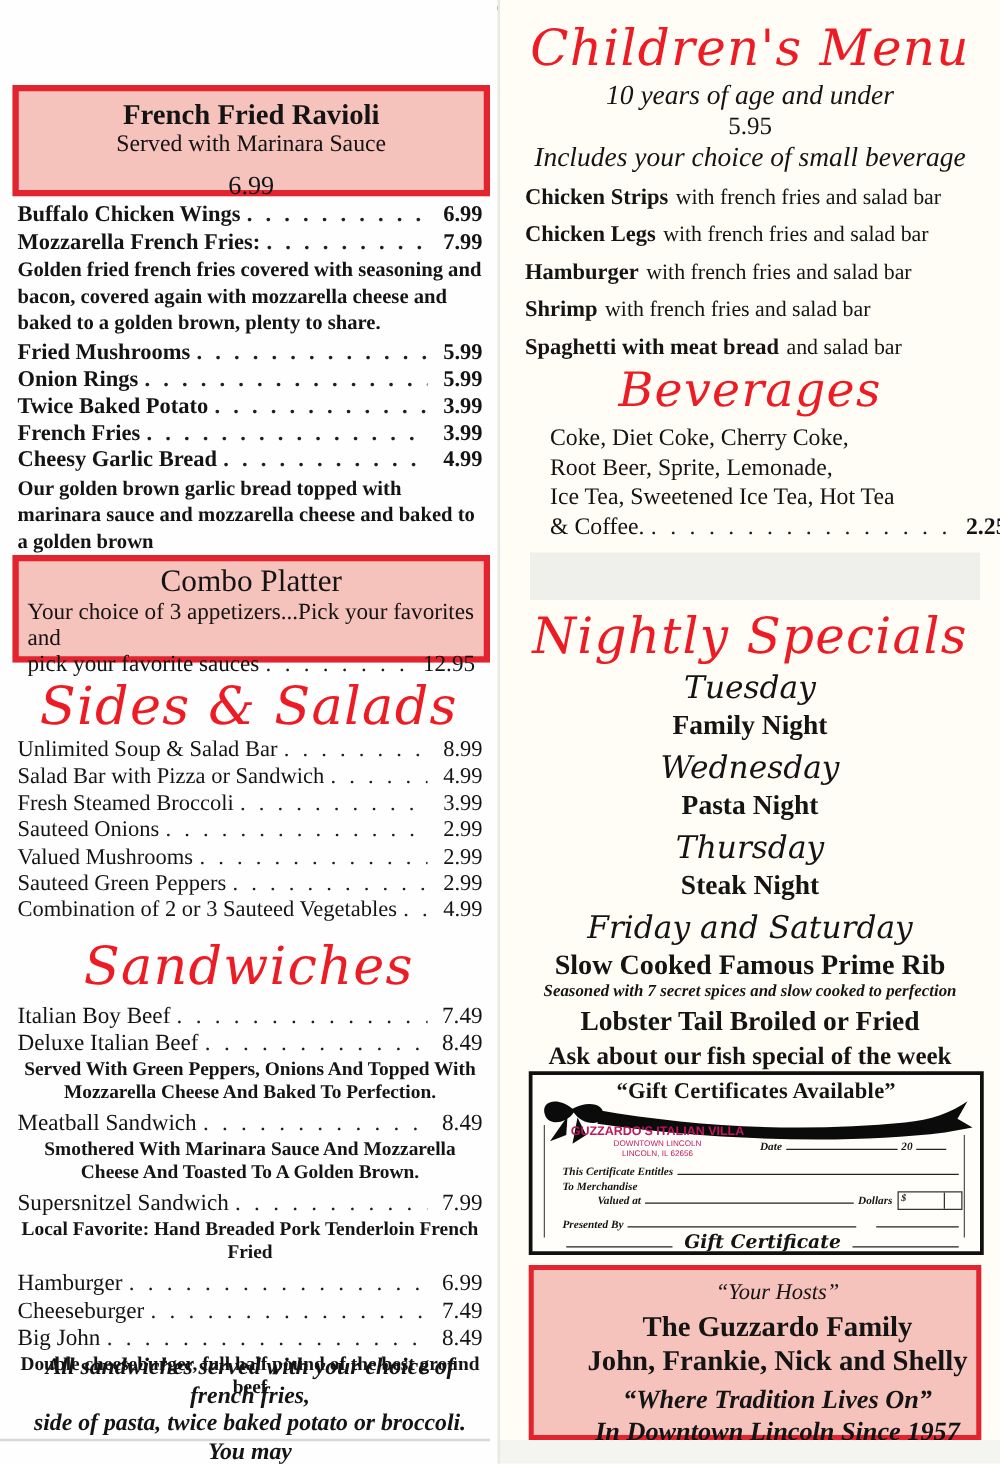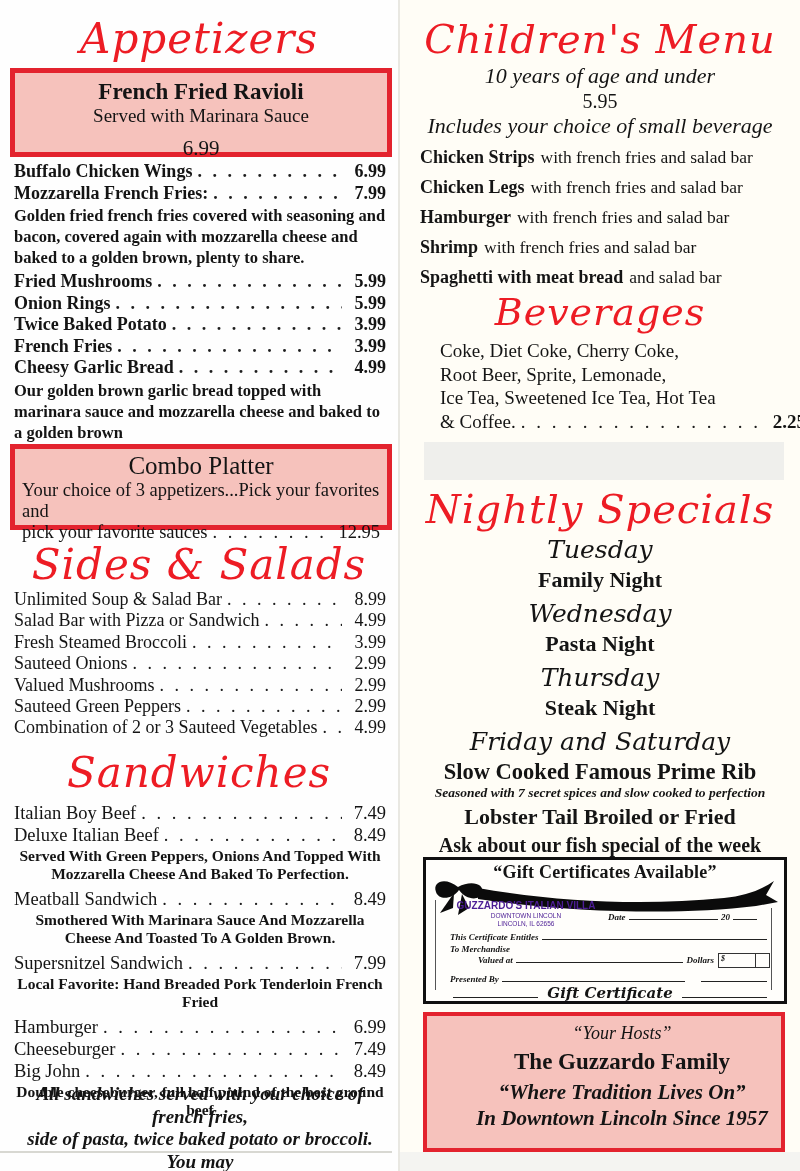--- a/index.html
+++ b/index.html
@@ -60,21 +60,21 @@
   .spec .day{font-family:"DejaVu Serif",serif;font-style:italic;font-size:25px;line-height:33px;margin-top:3px;}
   .spec .sp-item{font-weight:bold;font-size:22px;line-height:28px;}
   .spec .sp-prime{font-weight:bold;font-size:22.5px;line-height:27px;}
   .spec .sp-sub{font-weight:bold;font-style:italic;font-size:13.5px;line-height:15px;}
   .spec .sp-item2{font-weight:bold;font-size:22px;line-height:30px;margin-top:2px;}
   .spec .sp-ask{font-weight:bold;font-size:20px;line-height:27px;}
 
   
   .gift-box{border:3px solid #101010;background:#fffefb;}
   .gc-head{text-align:center;font-weight:bold;font-size:18px;padding-top:2px;letter-spacing:.2px;}
-  .gc-brand{position:absolute;left:30px;top:40px;width:140px;text-align:center;color:#4c1d95;}
+  .gc-brand{position:absolute;left:30px;top:40px;width:140px;text-align:center;color:#be185d;}
   .gc-brand .b1{font-weight:bold;font-size:10px;font-family:"Liberation Sans",sans-serif;}
   .gc-brand .b2{font-size:6.5px;font-family:"Liberation Sans",sans-serif;margin-top:1px;}
   .gc-row{position:absolute;display:flex;align-items:baseline;font-size:9px;font-style:italic;font-weight:bold;}
   .gc-line{flex:1;border-bottom:1px solid #222;height:10px;margin:0 3px;}
   .gc-line.fix{flex:none;}
   .slipline{position:absolute;width:1px;background:#555;}
   .dollar-box{display:flex;width:52px;height:15px;border:1px solid #333;margin-left:4px;align-self:center;}
   .dollar-box .dcell{flex:1;font-size:8px;font-style:italic;padding-left:2px;border-right:1px solid #333;}
   .dollar-box .dcell2{width:13px;}
   .gc-script{font-family:"DejaVu Serif",serif;font-style:italic;font-size:15px;font-weight:bold;white-space:nowrap;padding:0 6px;}
@@ -99,21 +99,20 @@
     <div class="dash" style="left:168px;top:10px;width:15px;"></div>
     <div class="dash" style="left:214px;top:10px;width:15px;"></div>
     <div class="dash" style="left:260px;top:10px;width:15px;"></div>
     <div class="dash" style="left:306px;top:10px;width:15px;"></div>
     <div class="dash" style="left:350px;top:9px;width:14px;"></div>
     <div class="dash" style="left:389px;top:5px;width:10px;"></div>
   </div>
 
   <div class="page-left">
 
-    <div class="abs script-title" style="left:0;top:14px;width:398px;font-size:42px;">Appetizers</div>
 
     <div class="abs red-box" style="left:10px;top:68px;width:382px;height:89px;">
       <div class="rav-name">French Fried Ravioli</div>
       <div class="rav-sub">Served with Marinara Sauce</div>
       <div class="rav-price">6.99</div>
     </div>
 
     <div class="abs apps-list" style="left:14px;top:161px;width:372px;">
 
         <div class="mi">
@@ -417,20 +416,21 @@
       <div class="gc-row" style="left:24px;top:124px;right:14px;align-items:center;">
         <span class="gc-line"></span>
         <span class="gc-script">Gift Certificate</span>
         <span class="gc-line"></span>
       </div>
     </div>
 
     <div class="abs hosts-box" style="left:23px;top:1012px;width:362px;height:140px;padding-left:36px;">
       <div class="h-quote">“Your Hosts”</div>
       <div class="h-fam">The Guzzardo Family</div>
+      <div class="h-names">John, Frankie, Nick and Shelly</div>
       <div class="h-trad">“Where Tradition Lives On”</div>
       <div class="h-since">In Downtown Lincoln Since 1957</div>
     </div>
 
   </div>
 
   <div class="bottom-shade"></div>
 </div>
 
 </body></html>

